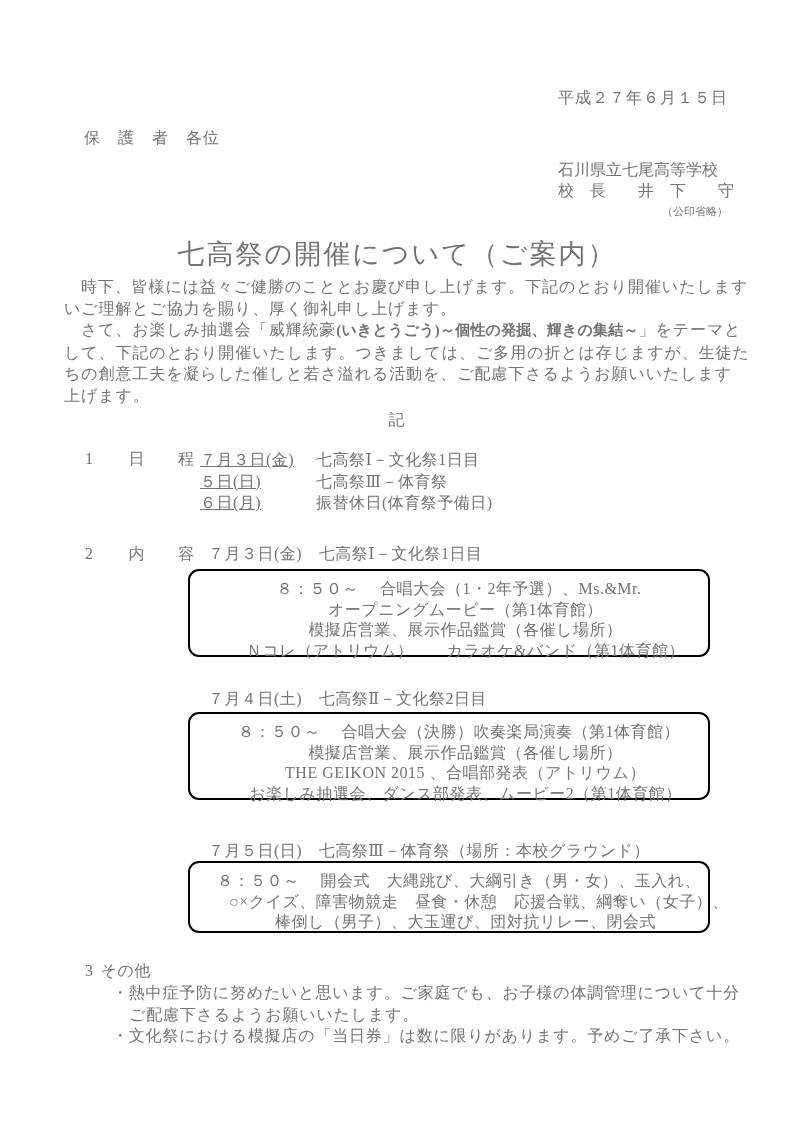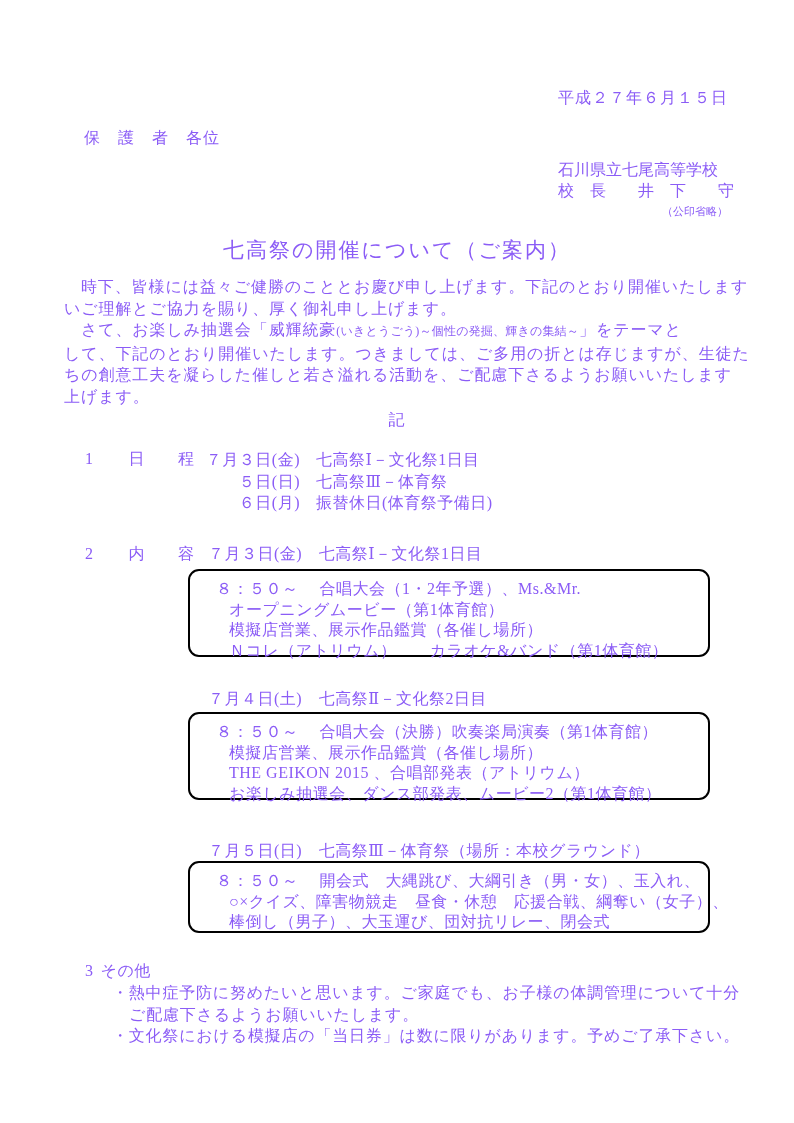--- a/index.html
+++ b/index.html
@@ -1,56 +1,57 @@
 <!DOCTYPE html>
 <html lang="ja"><head>
 <meta charset="utf-8">
 <style>
   html,body{margin:0;padding:0;background:#888;}
   .page{
     position:relative;
     width:794px;height:1123px;
     margin:0 auto;
     background:#ffffff;
-    color:#8b5cf6;
+    color:#737373;
     font-family:"Liberation Serif","DejaVu Serif",serif;
     font-size:16px;
     overflow:hidden;
   }
   .abs{position:absolute;white-space:nowrap;}
   .date-line{top:88px;right:66px;letter-spacing:1px;}
   .recipient{top:128px;left:84px;letter-spacing:1px;}
   .sender-block{top:160px;right:66px;width:170px;text-align:left;line-height:20.5px;}
   .sender-block .seal{text-align:right;font-size:11px;}
-  .doc-title{top:236px;left:0;width:794px;text-align:center;font-size:21px;letter-spacing:2px;}
+  .doc-title{top:236px;left:0;width:794px;text-align:center;font-size:27px;letter-spacing:2px;}
   .paragraphs{top:276px;left:64px;line-height:21.5px;letter-spacing:0.9px;}
-  .small-inline{font-size:12px;letter-spacing:0.2px;}
+  .small-inline{font-size:15px;letter-spacing:0.2px;font-weight:bold;}
   .record-marker{top:410px;left:0;width:794px;text-align:center;letter-spacing:1px;}
   .section{left:85px;letter-spacing:0.5px;}
   .sec1{top:449px;}
   .sec2{top:544px;}
   .sec3{top:961px;}
   .sec-num{display:inline-block;}
   .sec-label-wide{display:inline-block;margin-left:35px;}
   .sec-label-tight{display:inline-block;margin-left:7px;}
   .schedule-rows{top:449px;left:200px;line-height:21.5px;letter-spacing:0.5px;}
   .sch-row{display:flex;}
-  .sch-date{display:inline-block;width:100px;text-align:right;}
+  .sch-date{display:inline-block;width:100px;text-decoration:underline;}
   .sch-event{display:inline-block;margin-left:16px;}
   .day-heading{left:208px;letter-spacing:0.5px;}
   .dh1{top:544px;}
   .dh2{top:689px;}
   .dh3{top:841px;}
   .event-box{
     left:188px;width:522px;
     border:2px solid #000;border-radius:11px;
     box-sizing:border-box;
     padding:8px 6px 0 26px;
     line-height:20.5px;letter-spacing:0.5px;
     background:#fff;
+    text-align:center;
   }
   .box1{top:569px;height:88px;}
   .box2{top:712px;height:88px;}
   .box3{top:861px;height:72px;}
   .event-box .cont{padding-left:13px;}
   .notes{top:982px;left:112px;line-height:21.5px;letter-spacing:0.8px;}
   .notes .cont{padding-left:17px;}
 </style>
 </head>
 <body>

